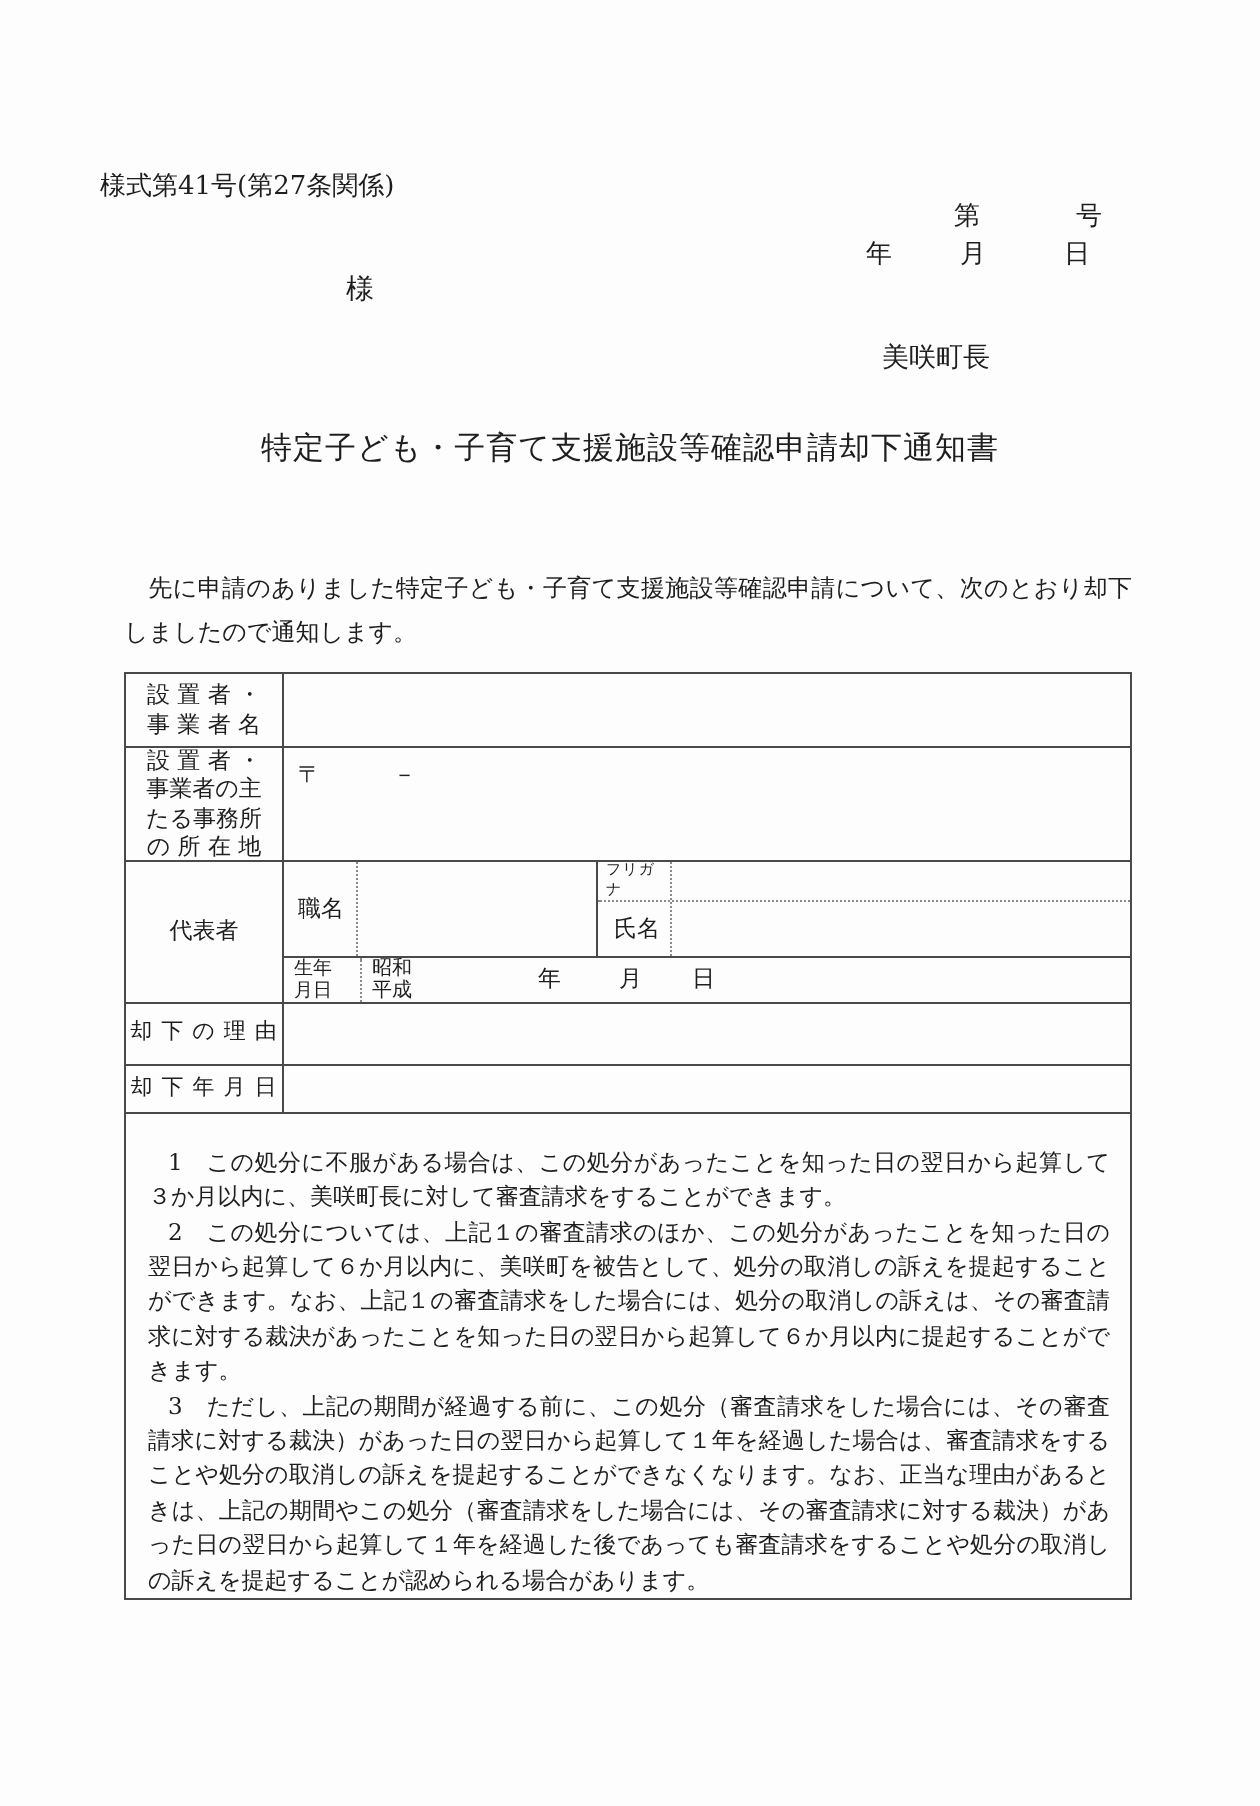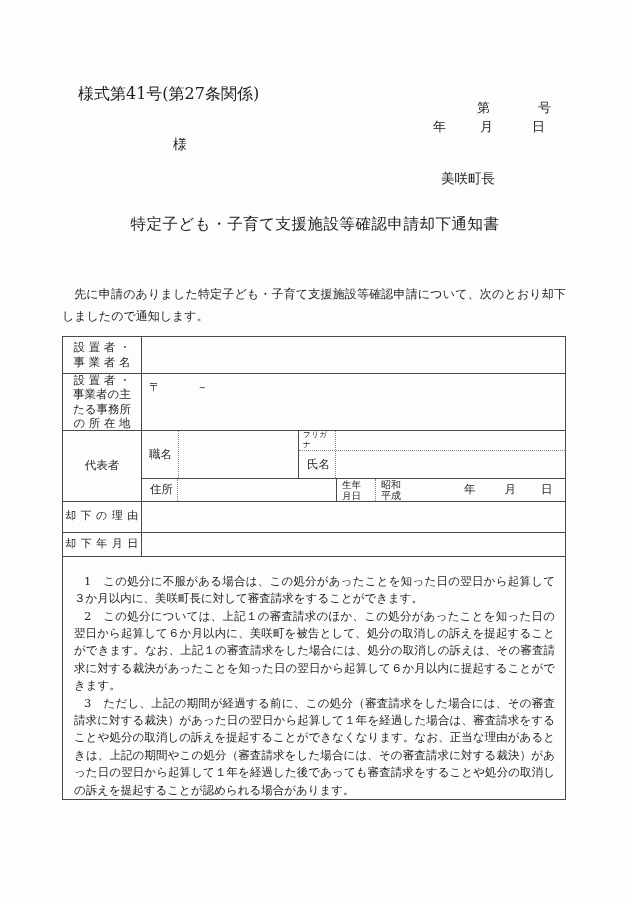--- a/index.html
+++ b/index.html
@@ -6,21 +6,21 @@
   body {
     width:630px; height:903px;
     background:#fdfdfd;
     font-family:"DejaVu Serif","Liberation Serif",serif;
     color:#1e1e1e;
     -webkit-font-smoothing:antialiased;
   }
   .page { position:relative; width:630px; height:903px; overflow:hidden; }
 
   .abs { position:absolute; white-space:nowrap; }
-  .form-number { left:78px; top:84px; font-size:16px; }
+  .form-number { left:50px; top:84px; font-size:13px; }
   .docno-prefix { left:477px; top:99px; font-size:13px; }
   .docno-suffix { left:538px; top:99px; font-size:13px; }
   .date-year  { left:433px; top:118px; font-size:13px; }
   .date-month { left:480px; top:118px; font-size:13px; }
   .date-day   { left:532px; top:118px; font-size:13px; }
   .addressee  { left:173px; top:136px; font-size:14px; }
   .issuer     { left:441px; top:170px; font-size:13.5px; }
 
   .doc-title {
     position:absolute; left:0; right:0; top:214px;
@@ -186,24 +186,20 @@
               <span class="furigana-label">フリガナ</span>
               <span class="blank-fill"></span>
             </div>
             <div class="shimei-row">
               <span class="shimei-label">氏名</span>
               <span class="blank-fill"></span>
             </div>
           </div>
         </div>
         <div class="rep-bottom">
-          <div class="addr-cell">
-            <span class="addr-label">住所</span>
-            <span class="blank-fill"></span>
-          </div>
           <div class="birth-cell">
             <span class="birth-label">
               <span>生年</span>
               <span>月日</span>
             </span>
             <span class="era-block">
               <span>昭和</span>
               <span>平成</span>
             </span>
             <span class="ymd-area">

